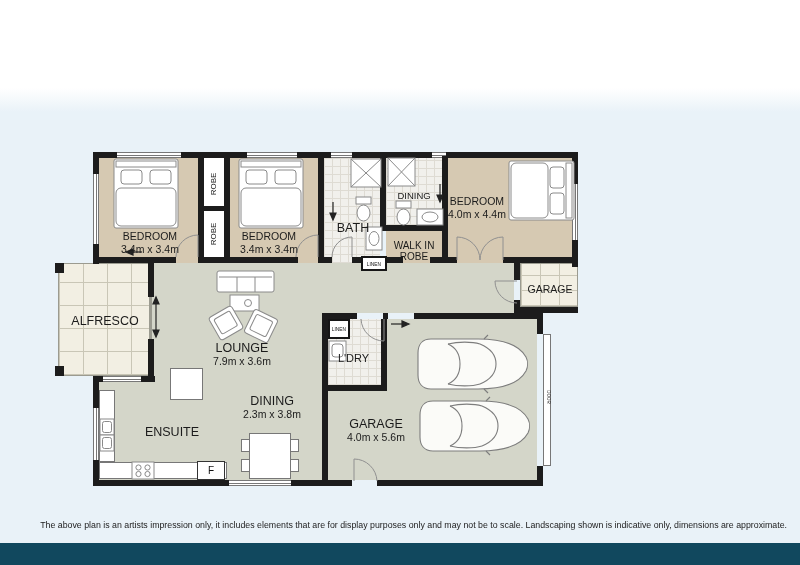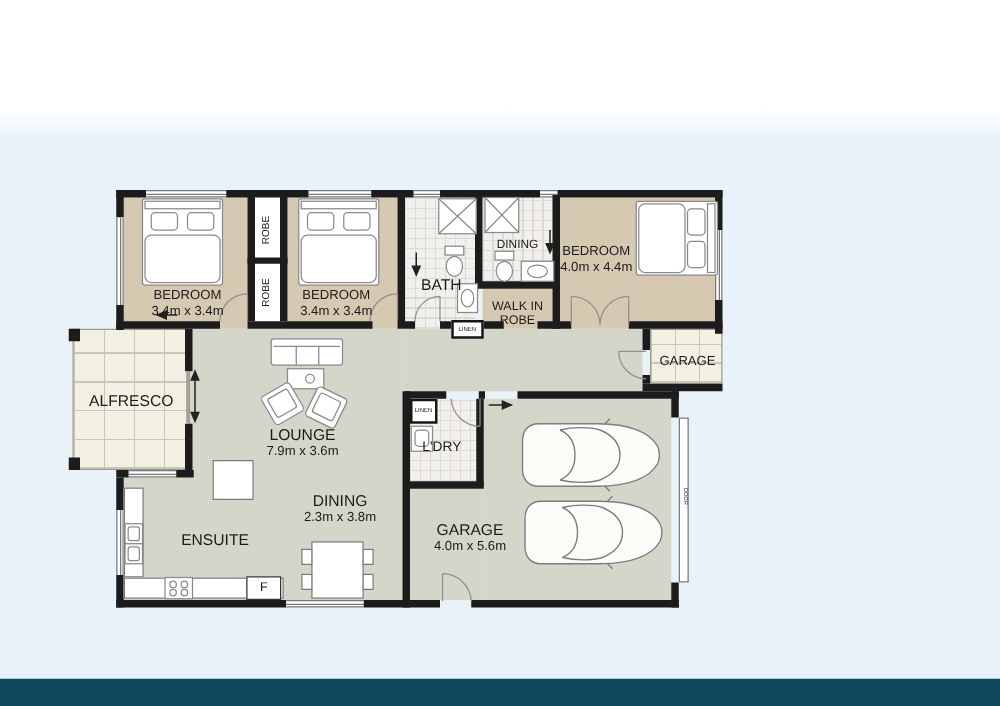--- a/index.html
+++ b/index.html
@@ -298,14 +298,15 @@
     <div class="lbl big" style="left:222px;top:394px;width:100px;">DINING</div>
     <div class="lbl med" style="left:222px;top:409px;width:100px;">2.3m x 3.8m</div>
     <div class="lbl big" style="left:122px;top:425px;width:100px;">ENSUITE</div>
     <div class="lbl" style="left:326px;top:352px;width:55px;font-size:11px;text-align:center;">L'DRY</div>
     <div class="lbl big" style="left:326px;top:417px;width:100px;">GARAGE</div>
     <div class="lbl med" style="left:326px;top:432px;width:100px;">4.0m x 5.6m</div>
     <div class="lbl med" style="left:521px;top:284px;width:58px;">GARAGE</div>
     <div class="doortxt" style="left:539px;top:394px;">DOOR</div>
   </div>
 
+  <div class="disclaimer">The above plan is an artists impression only, it includes elements that are for display purposes only and may not be to scale. Landscaping shown is indicative only, dimensions are approximate.</div>
   <div class="footerbar"></div>
 </div>
 
 </body></html>

